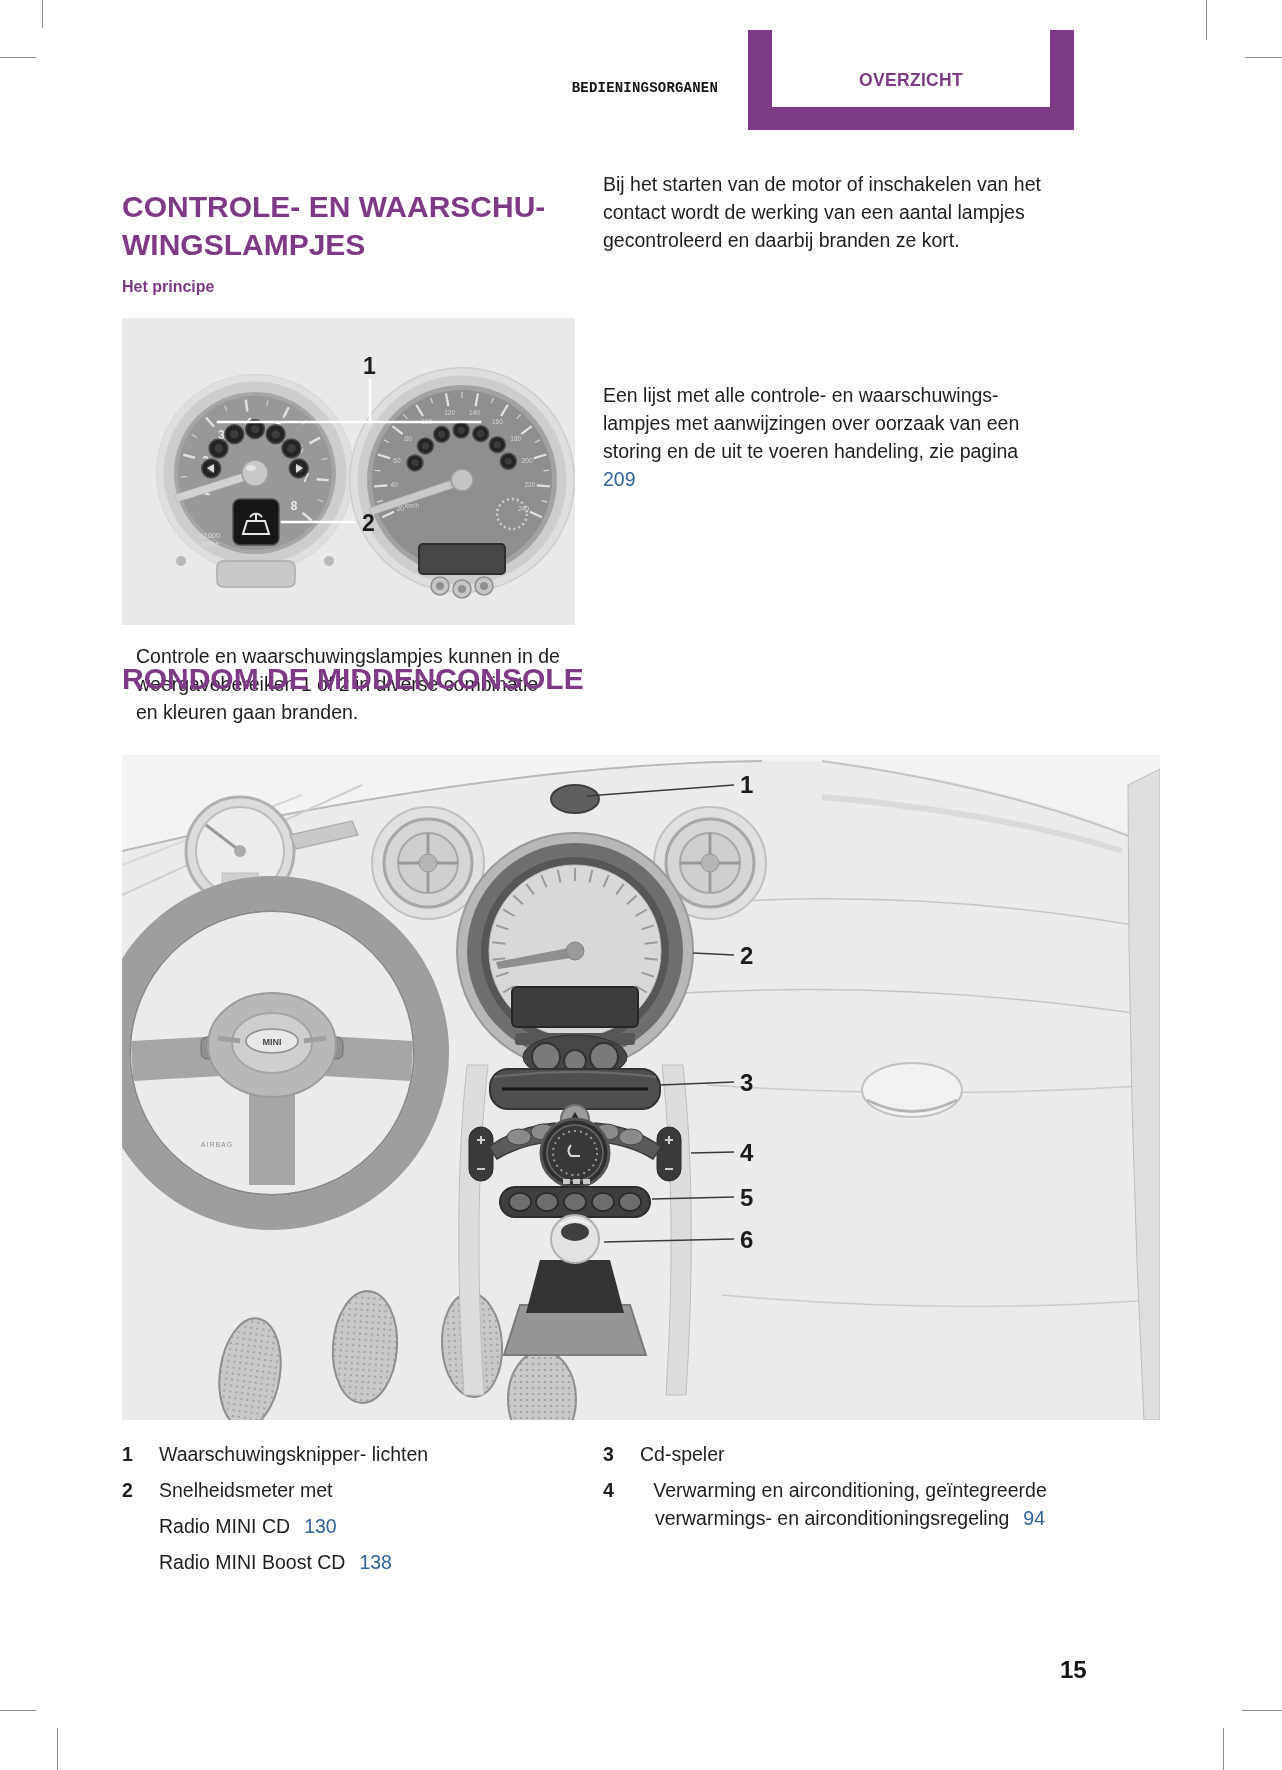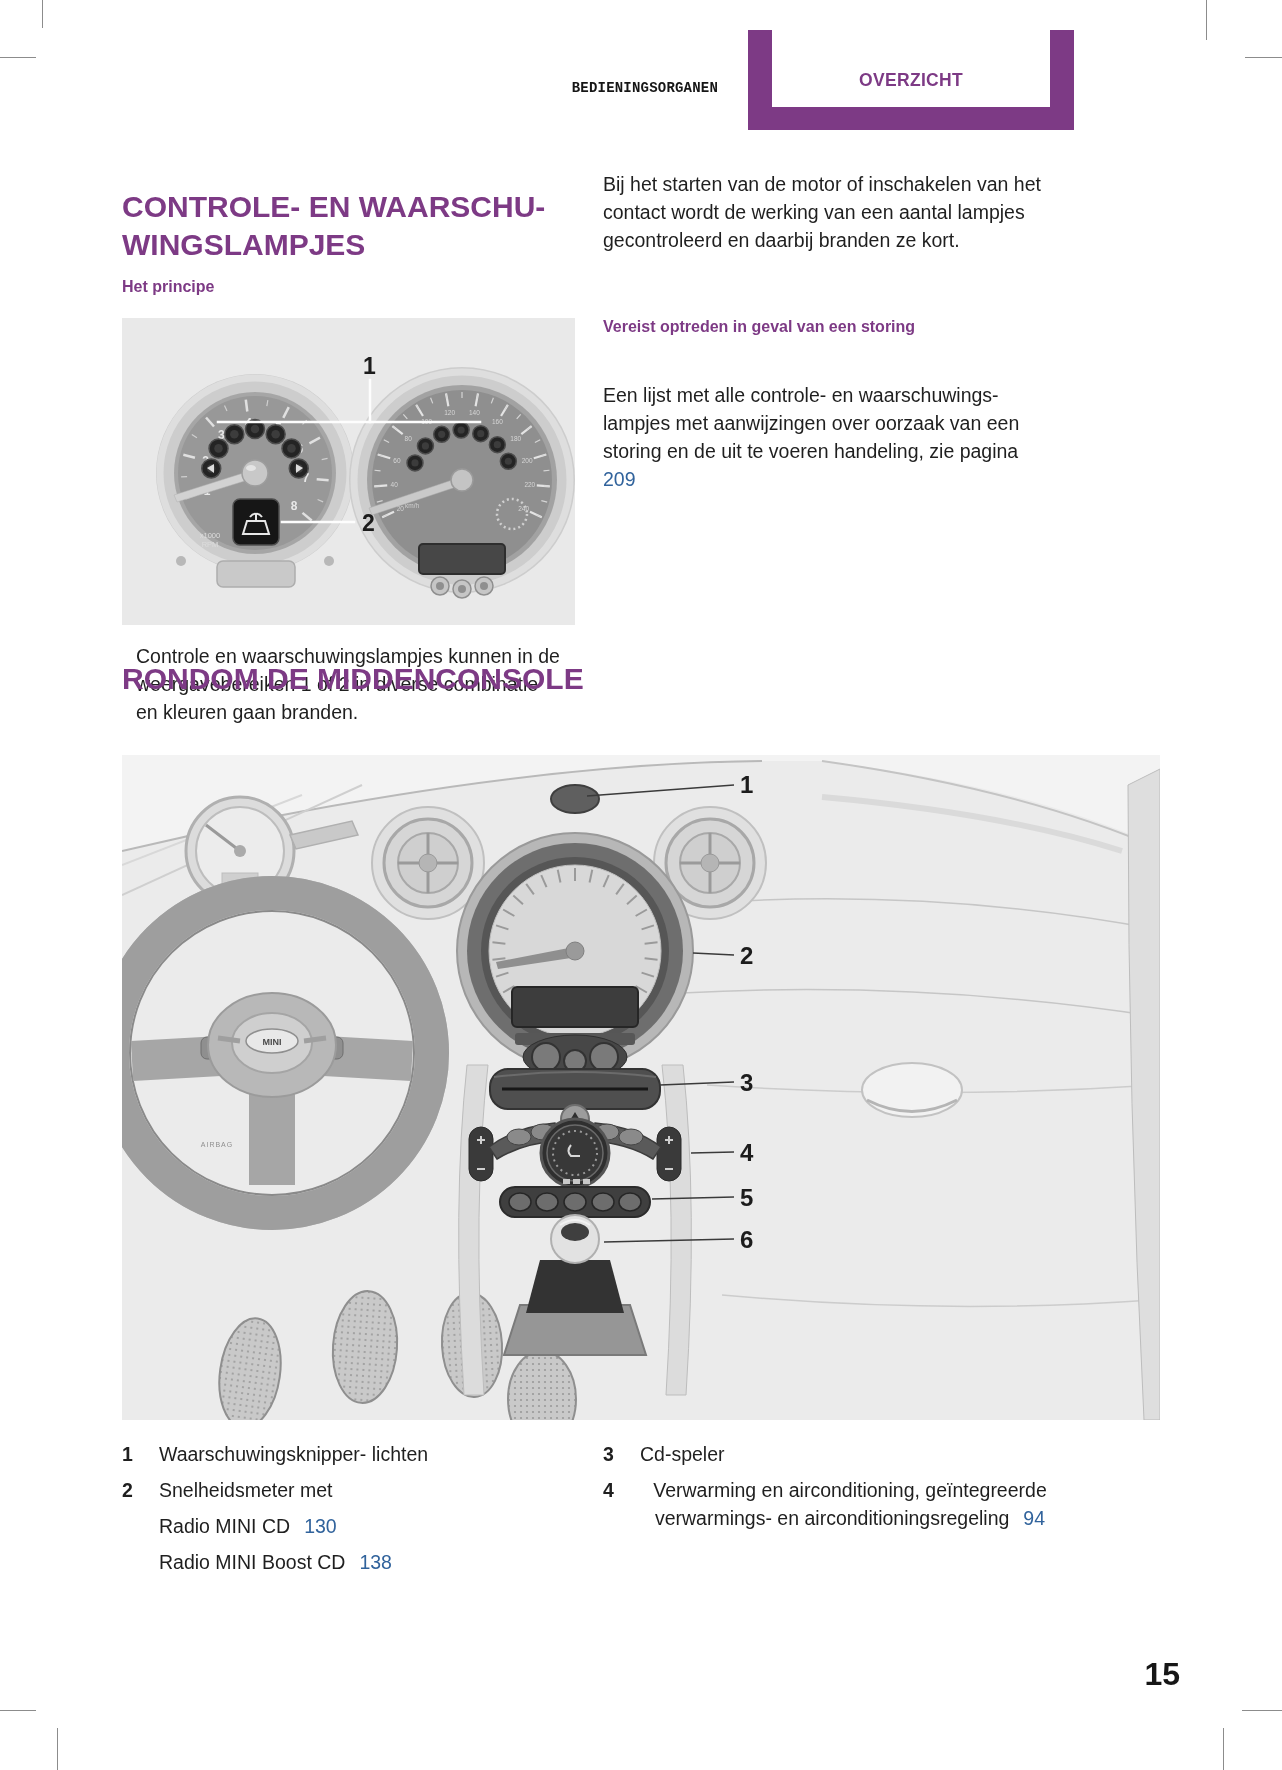--- a/index.html
+++ b/index.html
@@ -31,22 +31,22 @@
   .figure{position:absolute;background:#e9e9e9;}
   .figure-cluster{left:122px;top:318px;width:453px;height:307px;}
   .figure-console{left:122px;top:755px;width:1038px;height:665px;background:#ebebeb;}
   .figure svg{display:block;width:100%;height:100%;}
   
   .legend-row{position:absolute;display:flex;font-size:19.5px;line-height:28px;}
   .legend-num{font-weight:bold;width:37px;flex:none;}
   .legend-text{display:block;}
   .legend-sub{position:absolute;font-size:19.5px;line-height:28px;}
   .pageref{color:#31639c;margin-left:14px;}
-  .page-num{position:absolute;left:1060px;top:1656px;width:120px;text-align:right;
-            font-size:32px;font-weight:bold;color:#161616;}
+  .page-num{position:absolute;left:1060px;top:1656px;width:120px;
+            font-size:24px;font-weight:bold;color:#161616;}
 </style>
 </head>
 <body>
 
 <div class="page">
 
   <div class="crop" style="left:42px;top:0;width:1px;height:28px;"></div>
   <div class="crop" style="left:0;top:57px;width:36px;height:1px;"></div>
   <div class="crop" style="left:1206px;top:0;width:1px;height:40px;"></div>
   <div class="crop" style="left:1245px;top:57px;width:37px;height:1px;"></div>
@@ -228,21 +228,20 @@
         <line x1="248" y1="104" x2="248" y2="62" stroke="#fdfdfd" stroke-width="2.5"></line>
         <line x1="160" y1="204" x2="232" y2="204" stroke="#fdfdfd" stroke-width="2.5"></line>
         <text x="241" y="56" font-size="23" font-weight="bold" fill="#1c1c1c">1</text>
         <text x="240" y="213" font-size="23" font-weight="bold" fill="#1c1c1c">2</text>
       </g>
     </svg>
   </div>
 
   <div class="p p-caption">Controle en waarschuwingslampjes kunnen in de weergavebereiken 1 of 2 in diverse combi­natie en kleuren gaan branden.</div>
 
-  <div class="h2 h2-fault">Vereist optreden in geval van een storing</div>
   <div class="p p-fault">
     <span>Een lijst met alle controle- en waarschuwings­lampjes met aanwijzingen over oorzaak van een storing en de uit te voeren handeling, zie pagina </span><span class="ref">209</span>
   </div>
 
   <div class="h1 h1-console">RONDOM DE MIDDENCONSOLE</div>
 
   <div class="figure figure-console">
     <svg viewBox="0 0 1038 665" xmlns="http://www.w3.org/2000/svg">
       <defs>
         <pattern id="pdots" width="6" height="6" patternUnits="userSpaceOnUse">

